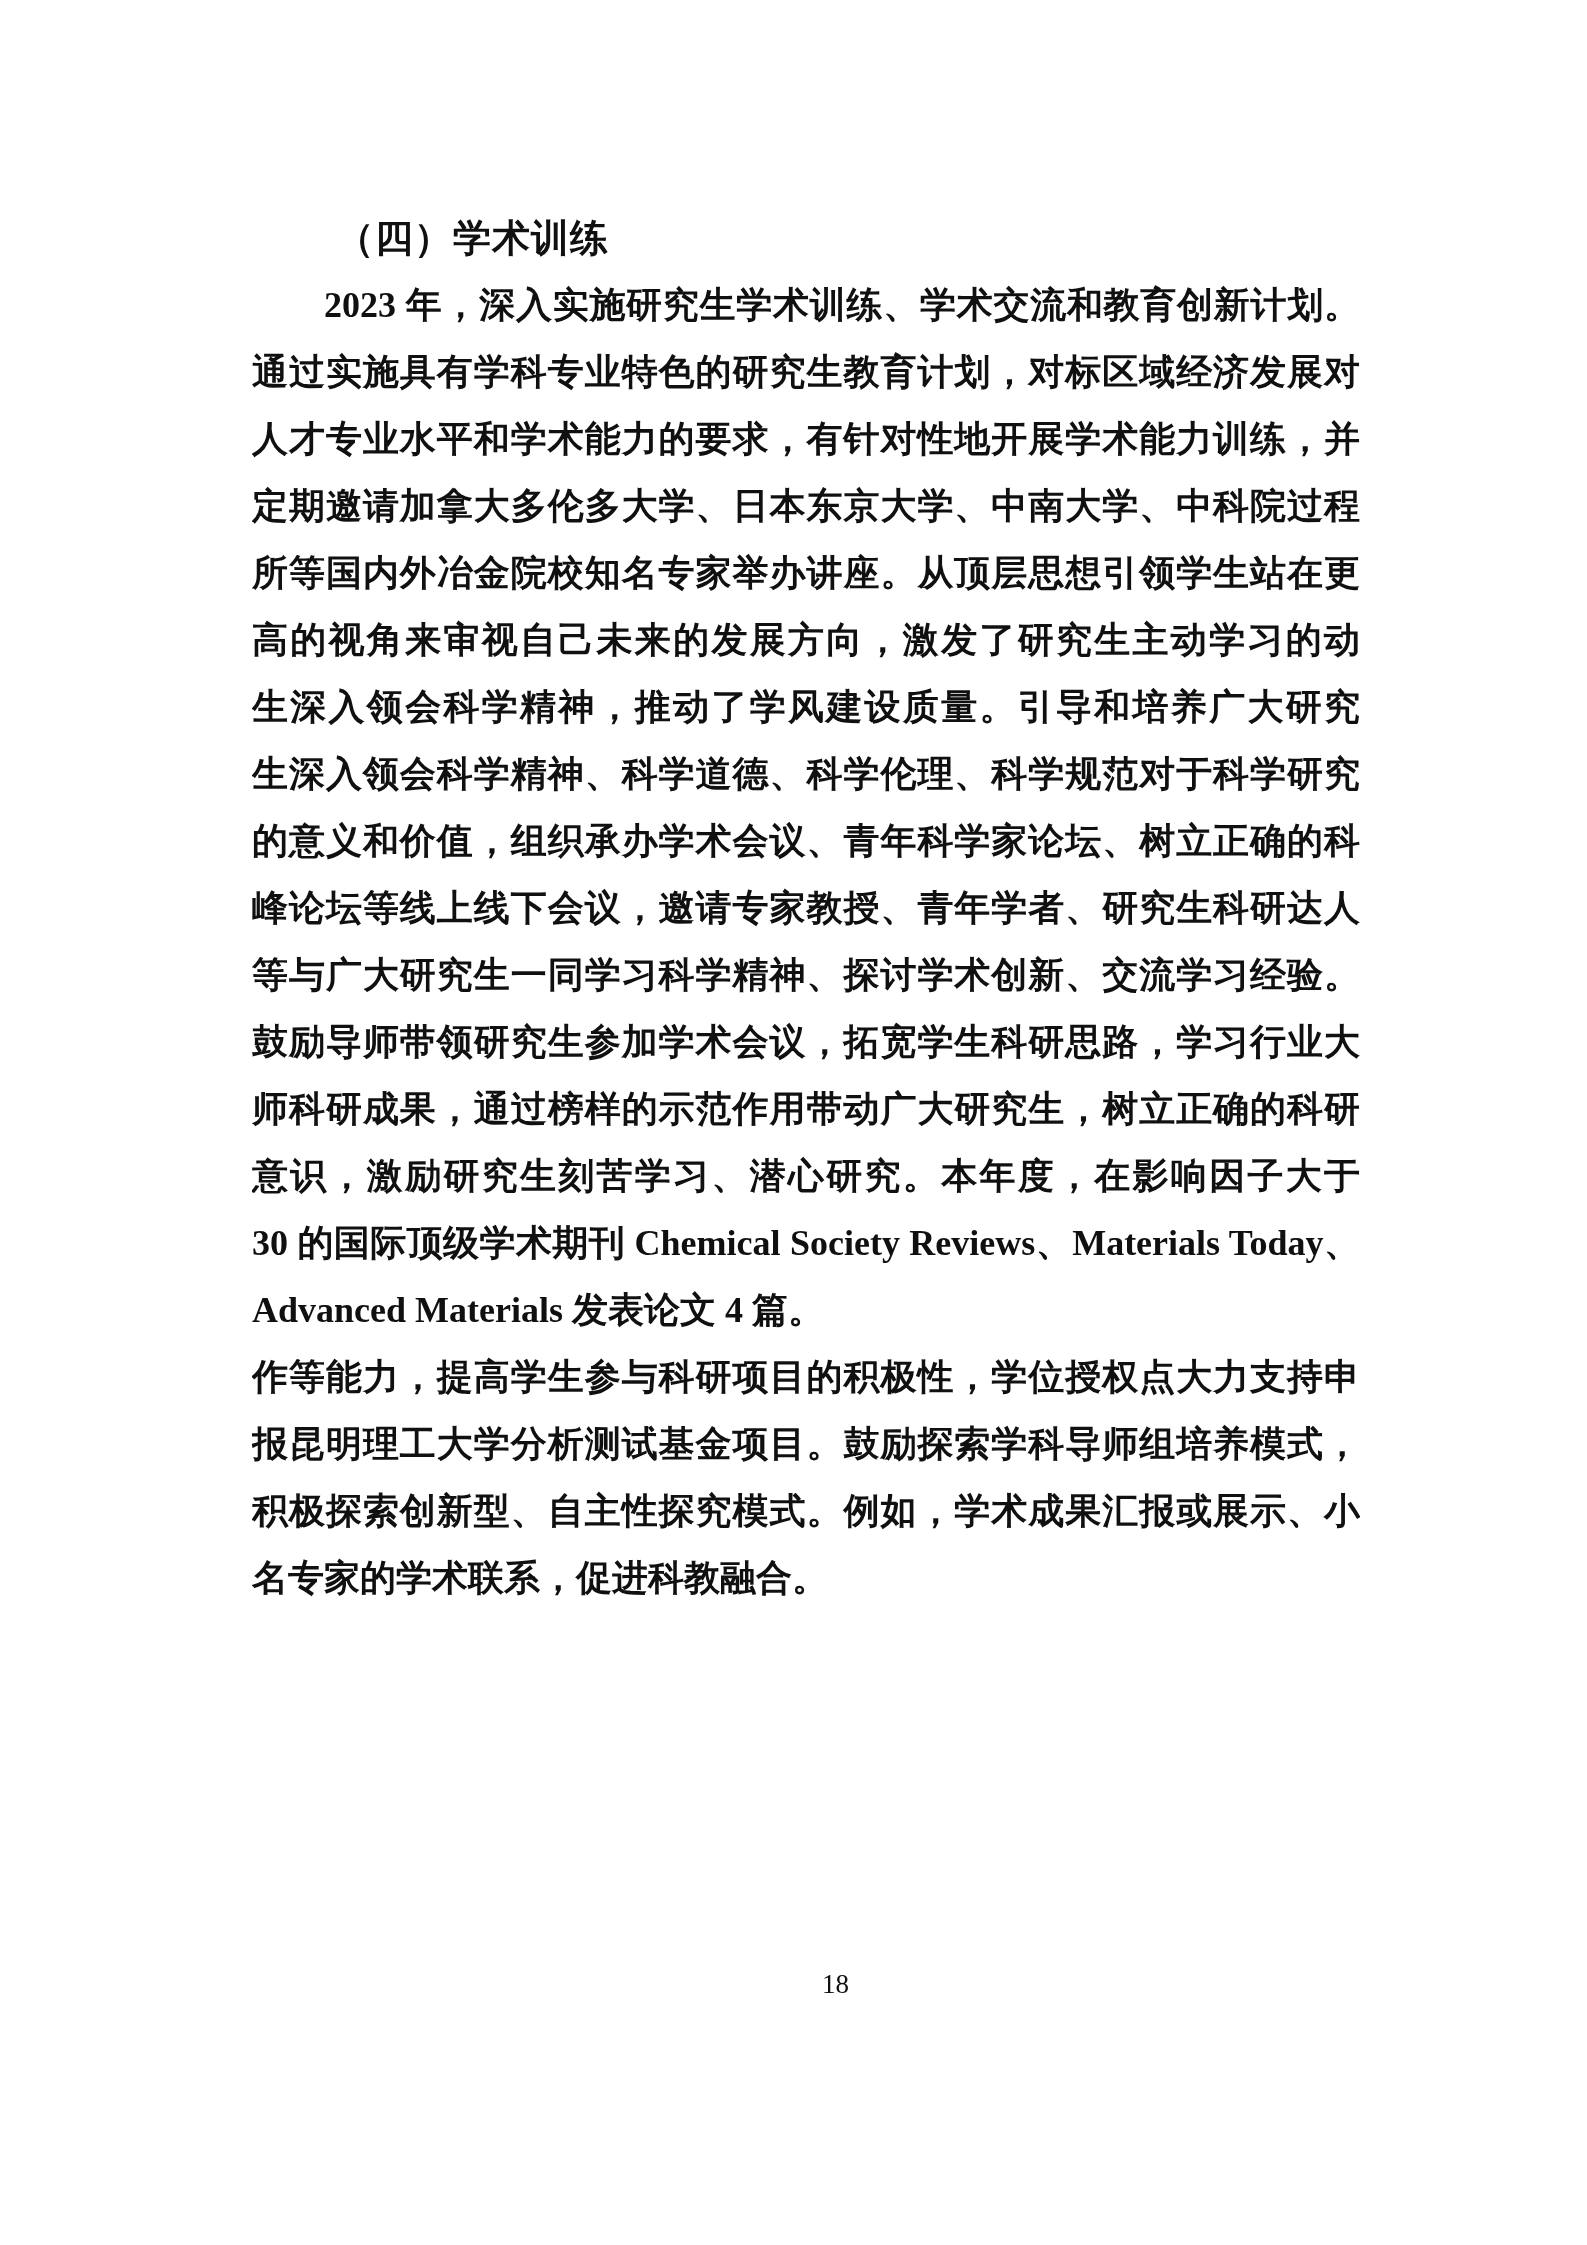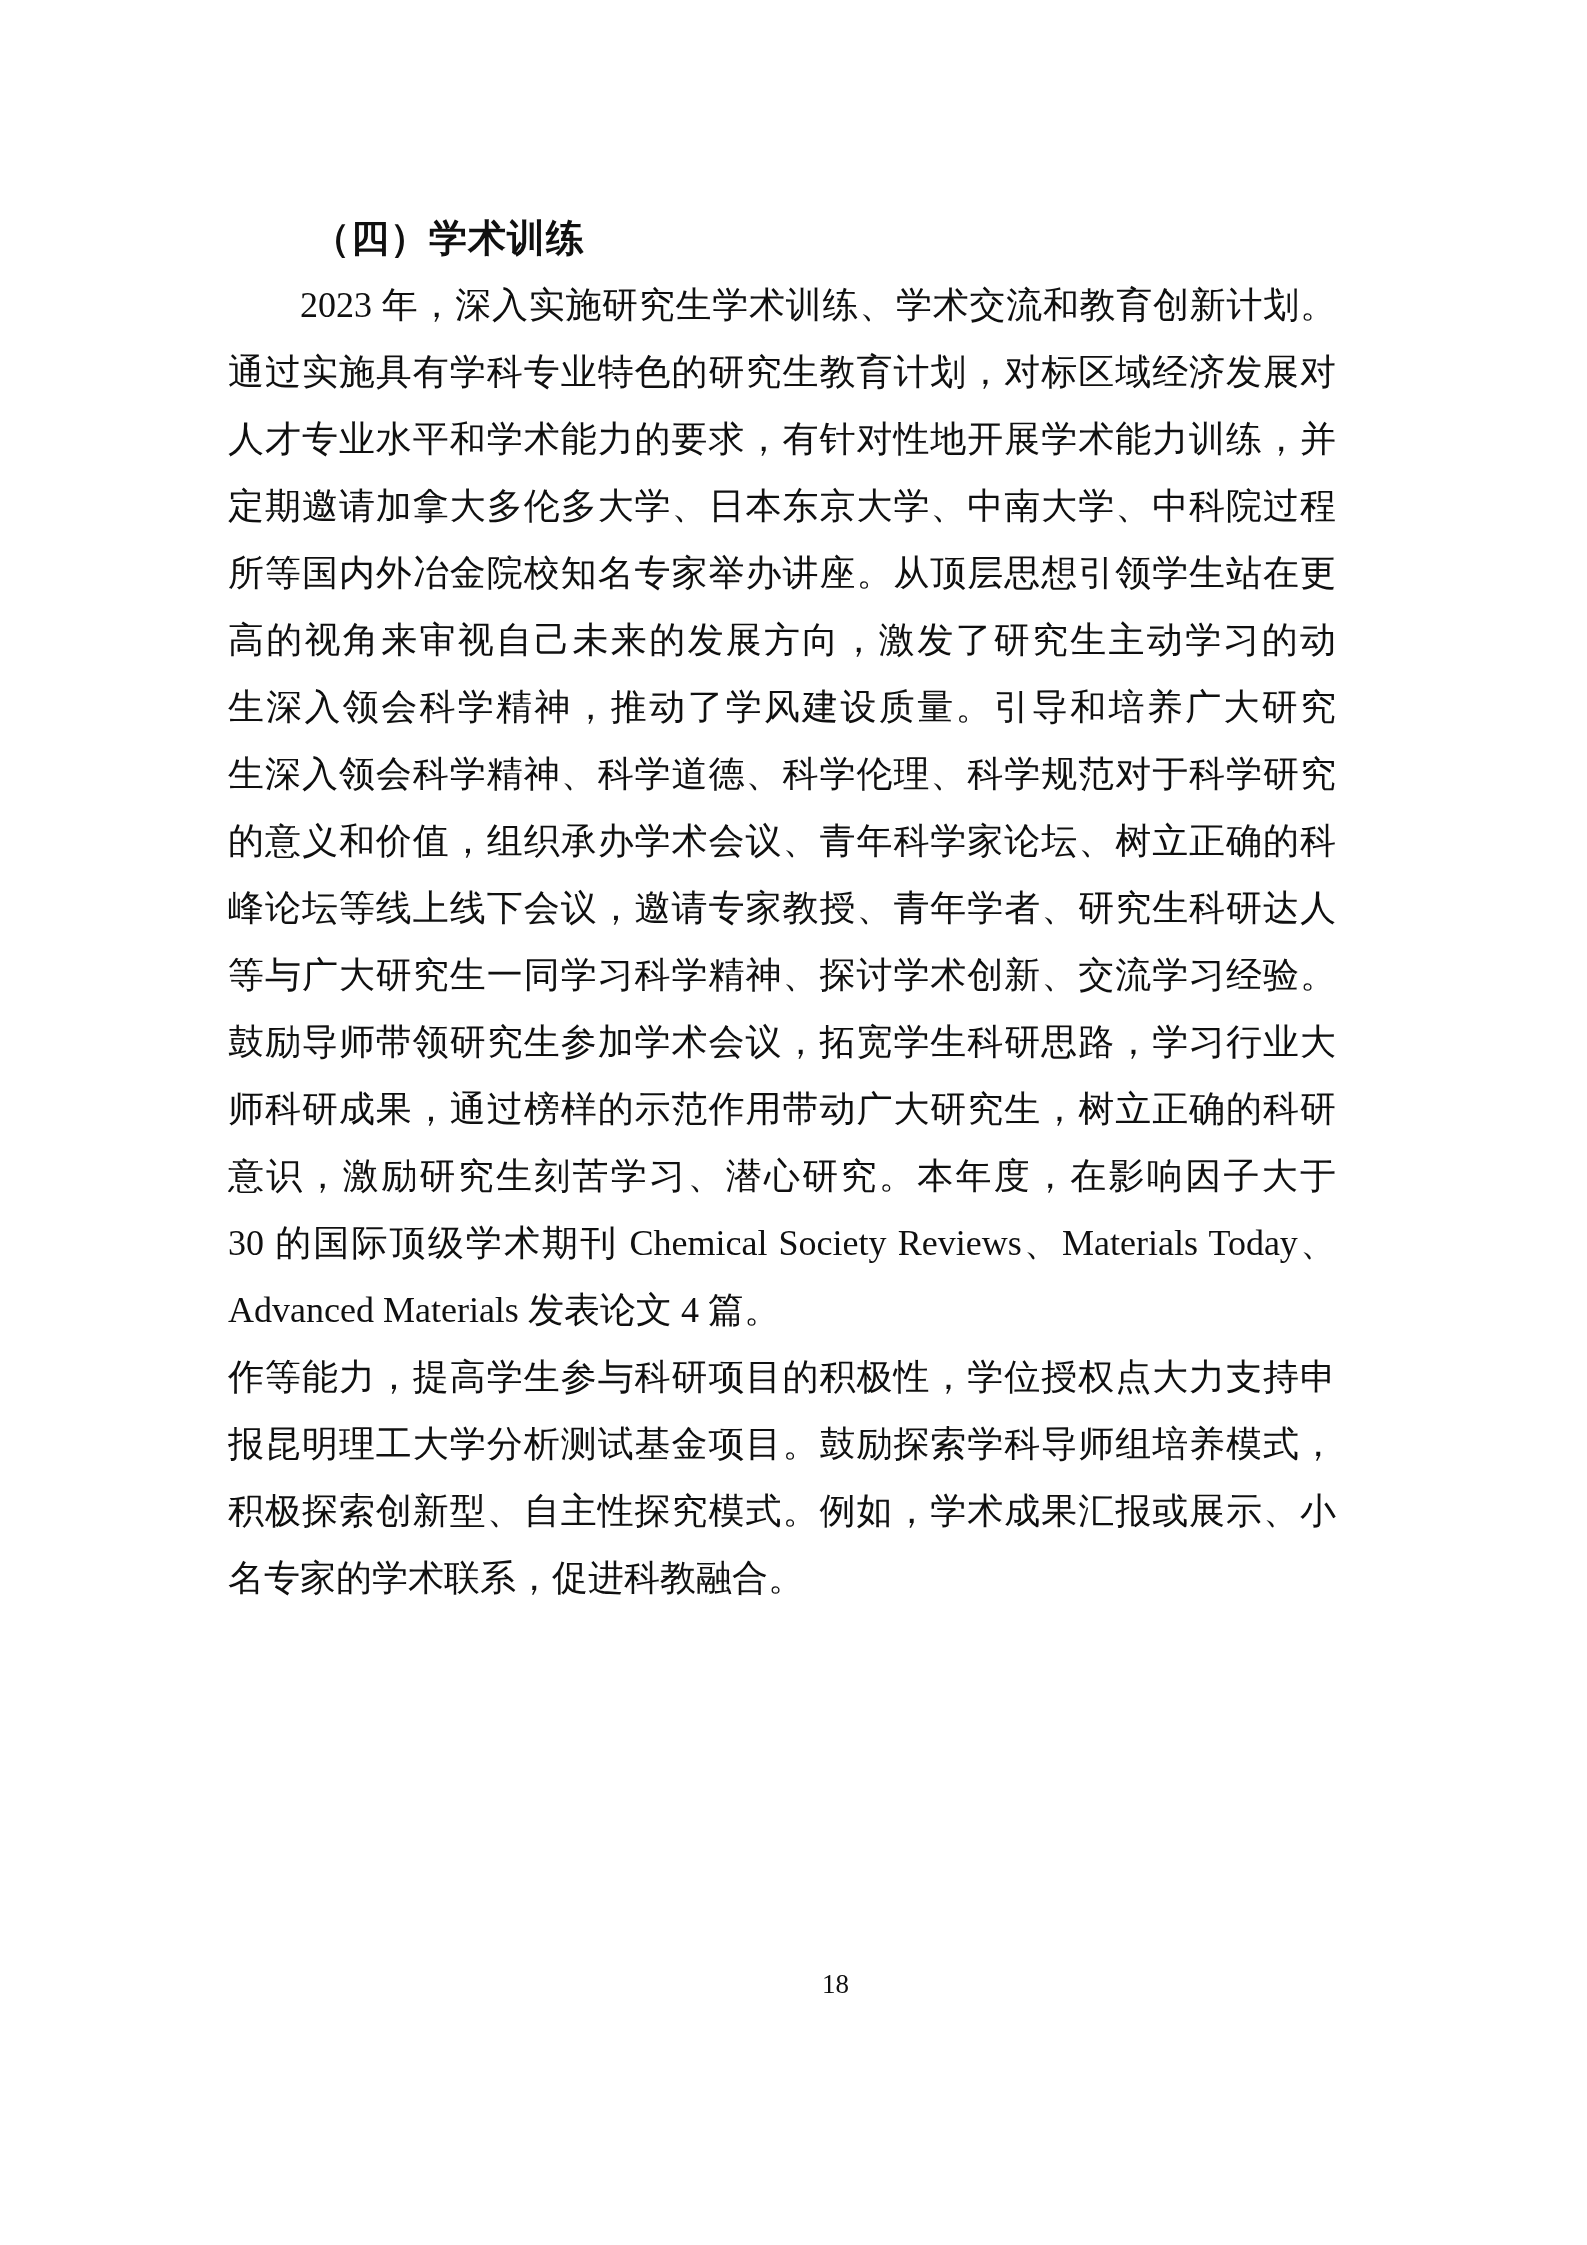--- a/index.html
+++ b/index.html
@@ -15,41 +15,42 @@
     position:relative;
     width:1587px;
     height:2245px;
     margin:0 auto;
     background:var(--bg);
     color:var(--ink);
     overflow:hidden;
   }
   .text-column{
     position:absolute;
-    left:228px;
+    left:252px;
     top:205px;
     width:1108px;
   }
   .doc-heading{
     font-size:38px;
     font-weight:bold;
     line-height:67px;
     height:67px;
     text-indent:84px;
     letter-spacing:1px;
     white-space:nowrap;
   }
   .line{
     font-size:36px;
     line-height:67px;
     height:67px;
     text-align:justify;
     text-align-last:justify;
     text-justify:inter-character;
     overflow:hidden;
+    font-weight:bold;
   }
   .line.first{
     text-indent:2em;
   }
   .line.last{
     text-align-last:left;
   }
   .page-number{
     position:absolute;
     left:822px;

